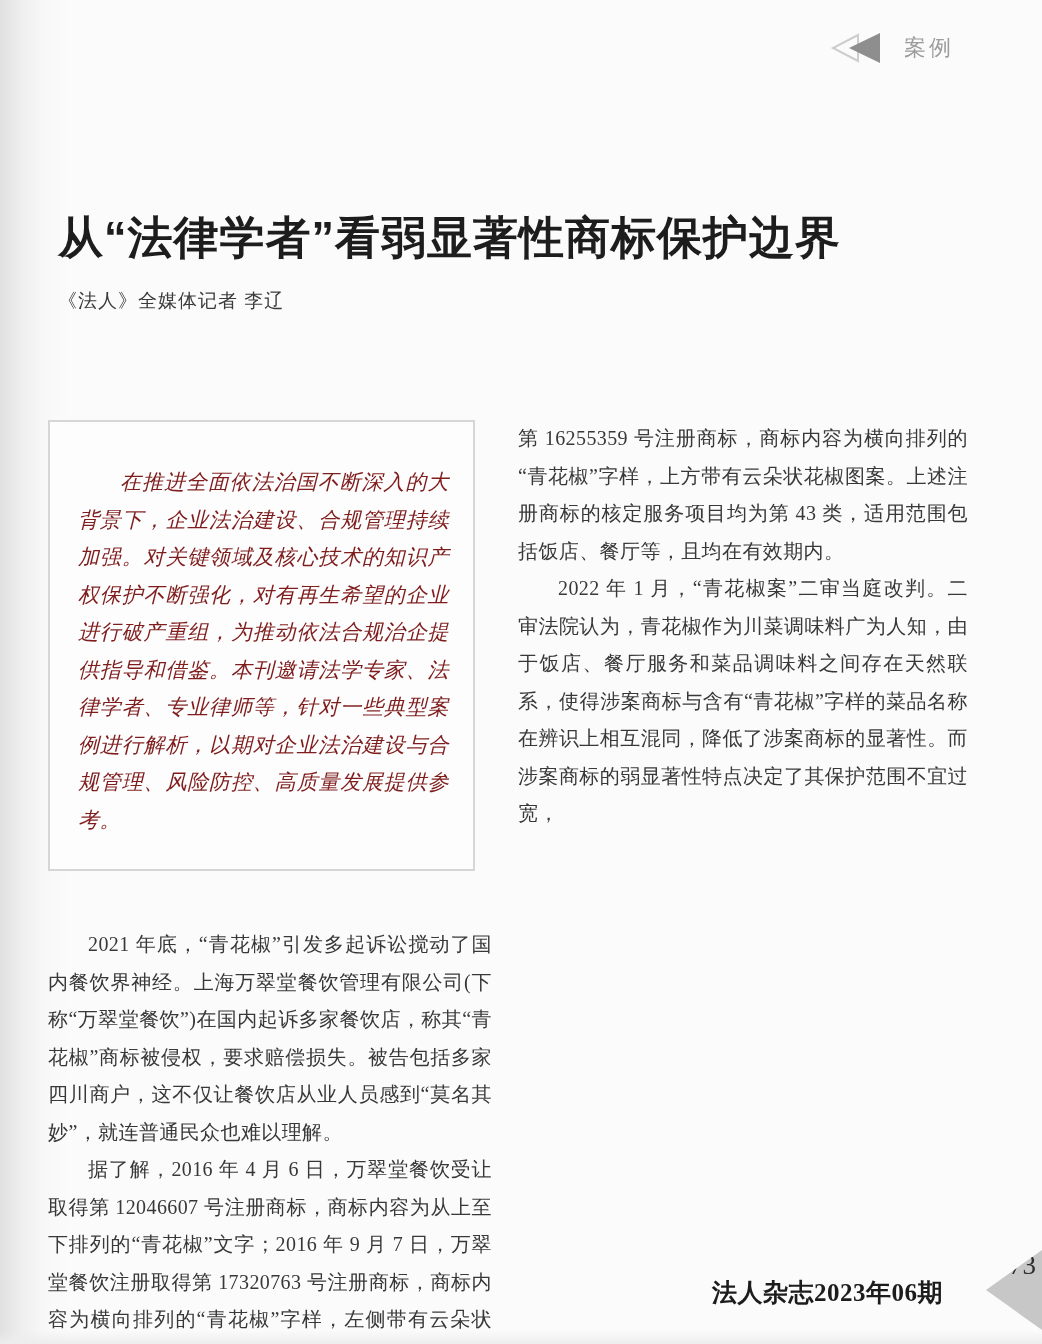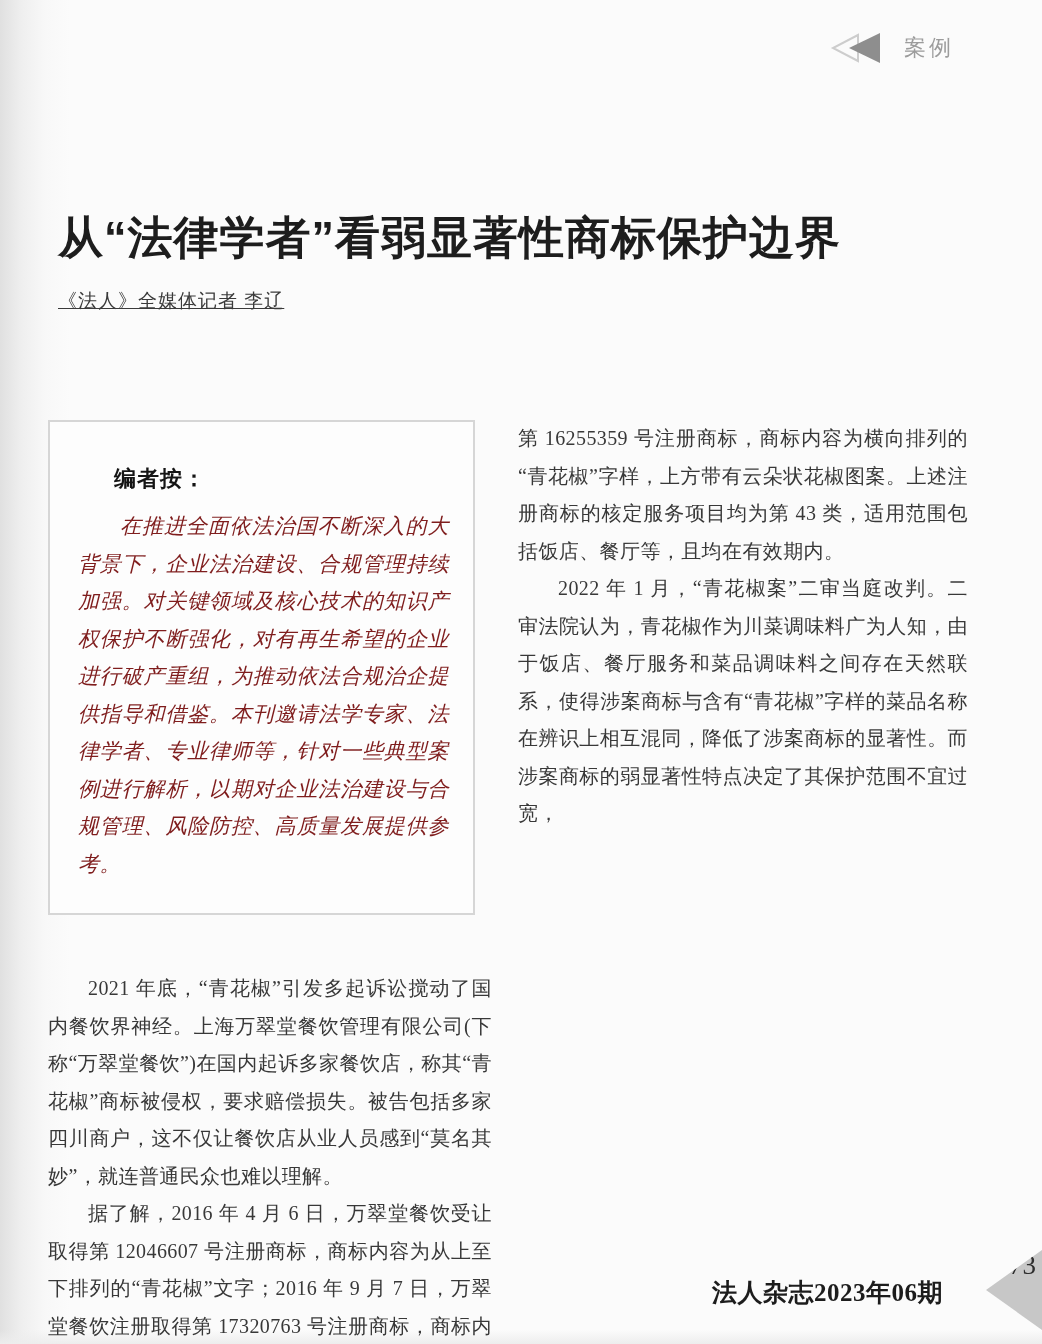--- a/index.html
+++ b/index.html
@@ -61,21 +61,20 @@
     color: #1d1d1d;
   }
   .byline {
     position: absolute;
     left: 58px;
     top: 288px;
     font-family: "Liberation Sans", "DejaVu Sans", sans-serif;
     font-size: 19px;
     color: #3a3a3a;
     letter-spacing: 1px;
-    text-decoration: underline;
   }
 
   
   .col {
     position: absolute;
     top: 420px;
   }
   .col-left  { left: 48px;  width: 444px; }
   .col-right { left: 518px; width: 450px; }
 
@@ -167,21 +166,20 @@
   </span>
   <span class="tag-label">案例</span>
 </div>
 
 <h1 class="article-title">从“法律学者”看弱显著性商标保护边界</h1>
 
 <div class="byline">《法人》全媒体记者 李辽</div>
 
 <div class="col col-left">
   <div class="note-box">
-    <div class="note-heading">编者按：</div>
     <p class="note-body">在推进全面依法治国不断深入的大背景下，企业法治建设、合规管理持续加强。对关键领域及核心技术的知识产权保护不断强化，对有再生希望的企业进行破产重组，为推动依法合规治企提供指导和借鉴。本刊邀请法学专家、法律学者、专业律师等，针对一些典型案例进行解析，以期对企业法治建设与合规管理、风险防控、高质量发展提供参考。</p>
   </div>
   <p class="body-para">2021 年底，“青花椒”引发多起诉讼搅动了国内餐饮界神经。上海万翠堂餐饮管理有限公司(下称“万翠堂餐饮”)在国内起诉多家餐饮店，称其“青花椒”商标被侵权，要求赔偿损失。被告包括多家四川商户，这不仅让餐饮店从业人员感到“莫名其妙”，就连普通民众也难以理解。</p>
   <p class="body-para">据了解，2016 年 4 月 6 日，万翠堂餐饮受让取得第 12046607 号注册商标，商标内容为从上至下排列的“青花椒”文字；2016 年 9 月 7 日，万翠堂餐饮注册取得第 17320763 号注册商标，商标内容为横向排列的“青花椒”字样，左侧带有云朵状花椒图案；2018 年 6 月 21 日，万翠堂餐饮注册取得</p>
 </div>
 
 <div class="col col-right">
   <p class="body-para continuation">第 16255359 号注册商标，商标内容为横向排列的“青花椒”字样，上方带有云朵状花椒图案。上述注册商标的核定服务项目均为第 43 类，适用范围包括饭店、餐厅等，且均在有效期内。</p>
   <p class="body-para">2022 年 1 月，“青花椒案”二审当庭改判。二审法院认为，青花椒作为川菜调味料广为人知，由于饭店、餐厅服务和菜品调味料之间存在天然联系，使得涉案商标与含有“青花椒”字样的菜品名称在辨识上相互混同，降低了涉案商标的显著性。而涉案商标的弱显著性特点决定了其保护范围不宜过宽，</p>
 </div>

